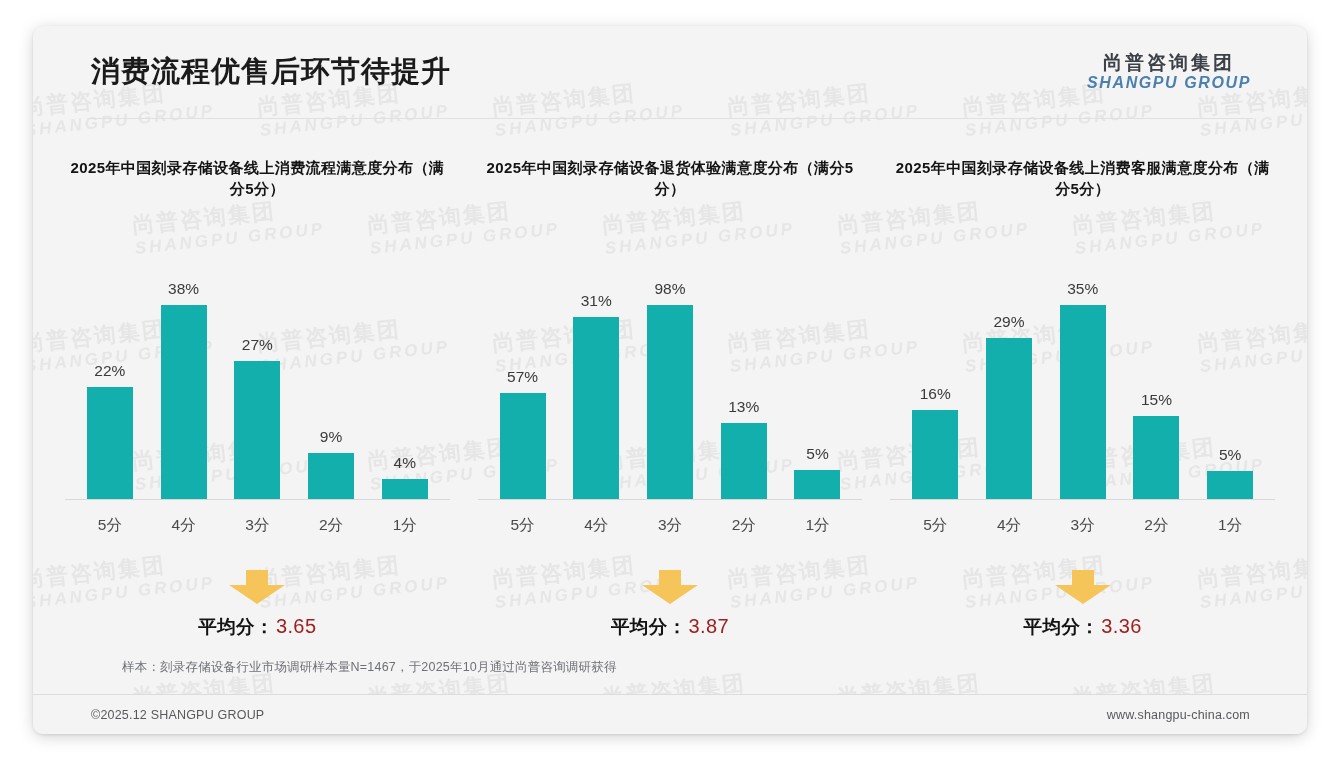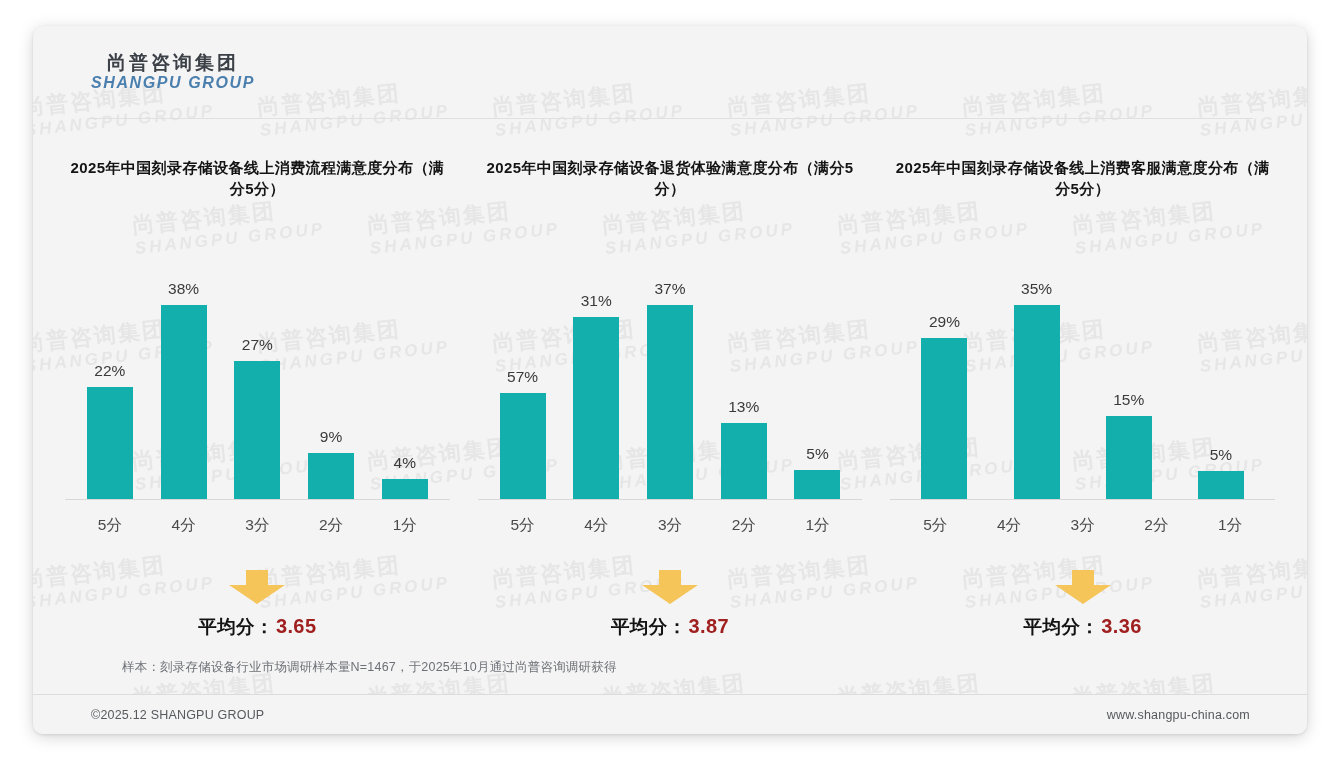--- a/index.html
+++ b/index.html
@@ -195,21 +195,21 @@
   }
   .avg-line {
     font-size: 18.5px;
     font-weight: 700;
     color: #131313;
     white-space: nowrap;
     letter-spacing: 0.4px;
   }
   .avg-score {
     color: #a01f1f;
-    font-weight: 700;
+    font-weight: 400;
     font-size: 20px;
     margin-left: 2px;
   }
 
   
   .sample-note {
     position: absolute;
     z-index: 4;
     left: 89px;
     bottom: 58px;
@@ -381,20 +381,21 @@
         <div class="wm-tile" style="left: 1040px; top: 650px;">
           <div class="wm-cn">尚普咨询集团</div>
           <div class="wm-en">SHANGPU GROUP</div>
         </div>
         <div class="wm-tile" style="left: 1275px; top: 650px;">
           <div class="wm-cn">尚普咨询集团</div>
         </div>
       </div>
 
     <div class="slide-header">
+      <div class="slide-title">消费流程优售后环节待提升</div>
       <div class="brand-logo">
         <div class="brand-cn">尚普咨询集团</div>
         <div class="brand-en">SHANGPU GROUP</div>
       </div>
     </div>
     <div class="header-divider"></div>
 
     <div class="charts-row" id="charts-row">
         <div class="chart-col">
           <div class="chart-title">2025年中国刻录存储设备线上消费流程满意度分布（满分5分）</div>
@@ -443,21 +444,21 @@
             <div class="bars-track">
               <div class="bar-slot">
                 <div class="bar-value">57%</div>
                 <div class="bar-rect" style="background: rgb(18, 175, 172); height: 105.818px;"></div>
               </div>
               <div class="bar-slot">
                 <div class="bar-value">31%</div>
                 <div class="bar-rect" style="background: rgb(18, 175, 172); height: 182.242px;"></div>
               </div>
               <div class="bar-slot">
-                <div class="bar-value">37%</div>
+                <div class="bar-value">98%</div>
                 <div class="bar-rect" style="background: rgb(18, 175, 172); height: 194px;"></div>
               </div>
               <div class="bar-slot">
                 <div class="bar-value">13%</div>
                 <div class="bar-rect" style="background: rgb(18, 175, 172); height: 76.4242px;"></div>
               </div>
               <div class="bar-slot">
                 <div class="bar-value">5%</div>
                 <div class="bar-rect" style="background: rgb(18, 175, 172); height: 29.3939px;"></div>
               </div>
@@ -476,20 +477,24 @@
               <path d="M17 0 H39 V15 H56 L28 34 L0 15 H17 Z" fill="#f5c55a"></path>
             </svg>
             <div class="avg-line"><span>平均分：</span><span class="avg-score" style="color: rgb(160, 31, 31);">3.87</span></div>
           </div>
         </div>
         <div class="chart-col">
           <div class="chart-title">2025年中国刻录存储设备线上消费客服满意度分布（满分5分）</div>
           <div class="plot-area">
             <div class="bars-track">
               <div class="bar-slot">
+                <div class="bar-value">16%</div>
+                <div class="bar-rect" style="background: rgb(18, 175, 172); height: 88.6857px;"></div>
+              </div>
+              <div class="bar-slot">
                 <div class="bar-value">29%</div>
                 <div class="bar-rect" style="background: rgb(18, 175, 172); height: 160.743px;"></div>
               </div>
               <div class="bar-slot">
                 <div class="bar-value">35%</div>
                 <div class="bar-rect" style="background: rgb(18, 175, 172); height: 194px;"></div>
               </div>
               <div class="bar-slot">
                 <div class="bar-value">15%</div>
                 <div class="bar-rect" style="background: rgb(18, 175, 172); height: 83.1429px;"></div>

